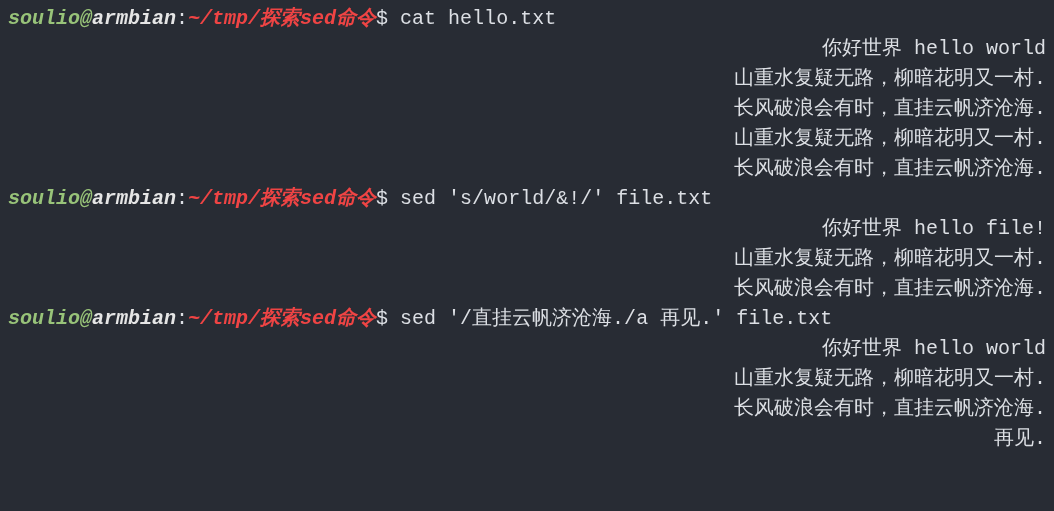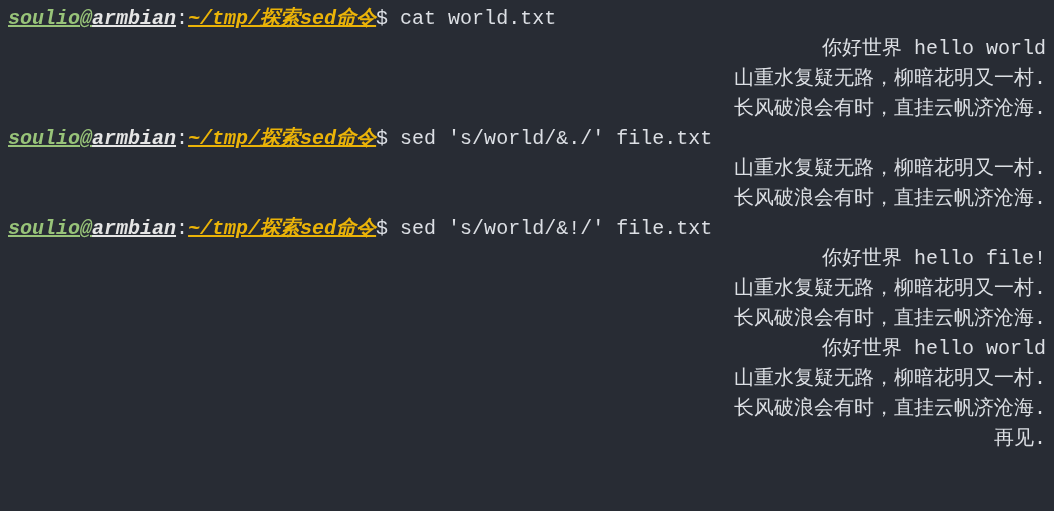--- a/index.html
+++ b/index.html
@@ -30,54 +30,53 @@
       font-weight: bold;
     }
     .prompt-host {
       color: #e5e5e5;
       font-weight: bold;
     }
     .prompt-colon {
       color: #dcdfe4;
     }
     .prompt-path {
-      color: #eab308;
+      color: #ef4444;
       font-weight: bold;
     }
     .prompt-dollar {
       color: #dcdfe4;
     }
     .command-text {
       color: #dcdfe4;
     }
     .output-text {
       color: #dcdfe4;
       text-align: right;
     }
     .italic {
       font-style: italic;
-      text-decoration: underline;
     }
   </style>
 </head>
 <body>
 
 <div>
 
-  <div class="terminal-line"><span class="prompt-user italic">soulio</span><span class="prompt-at italic">@</span><span class="prompt-host italic">armbian</span><span class="prompt-colon">:</span><span class="prompt-path italic">~/tmp/探索sed命令</span><span class="prompt-dollar">$ </span><span class="command-text">cat world.txt</span></div>
+  <div class="terminal-line"><span class="prompt-user italic">soulio</span><span class="prompt-at italic">@</span><span class="prompt-host italic">armbian</span><span class="prompt-colon">:</span><span class="prompt-path italic">~/tmp/探索sed命令</span><span class="prompt-dollar">$ </span><span class="command-text">cat hello.txt</span></div>
   <div class="terminal-line output-text">你好世界 hello world</div>
   <div class="terminal-line output-text">山重水复疑无路，柳暗花明又一村.</div>
   <div class="terminal-line output-text">长风破浪会有时，直挂云帆济沧海.</div>
 
-  <div class="terminal-line"><span class="prompt-user italic">soulio</span><span class="prompt-at italic">@</span><span class="prompt-host italic">armbian</span><span class="prompt-colon">:</span><span class="prompt-path italic">~/tmp/探索sed命令</span><span class="prompt-dollar">$ </span><span class="command-text">sed 's/world/&amp;./' file.txt</span></div>
   <div class="terminal-line output-text">山重水复疑无路，柳暗花明又一村.</div>
   <div class="terminal-line output-text">长风破浪会有时，直挂云帆济沧海.</div>
 
   <div class="terminal-line"><span class="prompt-user italic">soulio</span><span class="prompt-at italic">@</span><span class="prompt-host italic">armbian</span><span class="prompt-colon">:</span><span class="prompt-path italic">~/tmp/探索sed命令</span><span class="prompt-dollar">$ </span><span class="command-text">sed 's/world/&amp;!/' file.txt</span></div>
   <div class="terminal-line output-text">你好世界 hello file!</div>
   <div class="terminal-line output-text">山重水复疑无路，柳暗花明又一村.</div>
   <div class="terminal-line output-text">长风破浪会有时，直挂云帆济沧海.</div>
 
+  <div class="terminal-line"><span class="prompt-user italic">soulio</span><span class="prompt-at italic">@</span><span class="prompt-host italic">armbian</span><span class="prompt-colon">:</span><span class="prompt-path italic">~/tmp/探索sed命令</span><span class="prompt-dollar">$ </span><span class="command-text">sed '/直挂云帆济沧海./a 再见.' file.txt</span></div>
   <div class="terminal-line output-text">你好世界 hello world</div>
   <div class="terminal-line output-text">山重水复疑无路，柳暗花明又一村.</div>
   <div class="terminal-line output-text">长风破浪会有时，直挂云帆济沧海.</div>
   <div class="terminal-line output-text">再见.</div>
 </div>
 
 </body></html>

